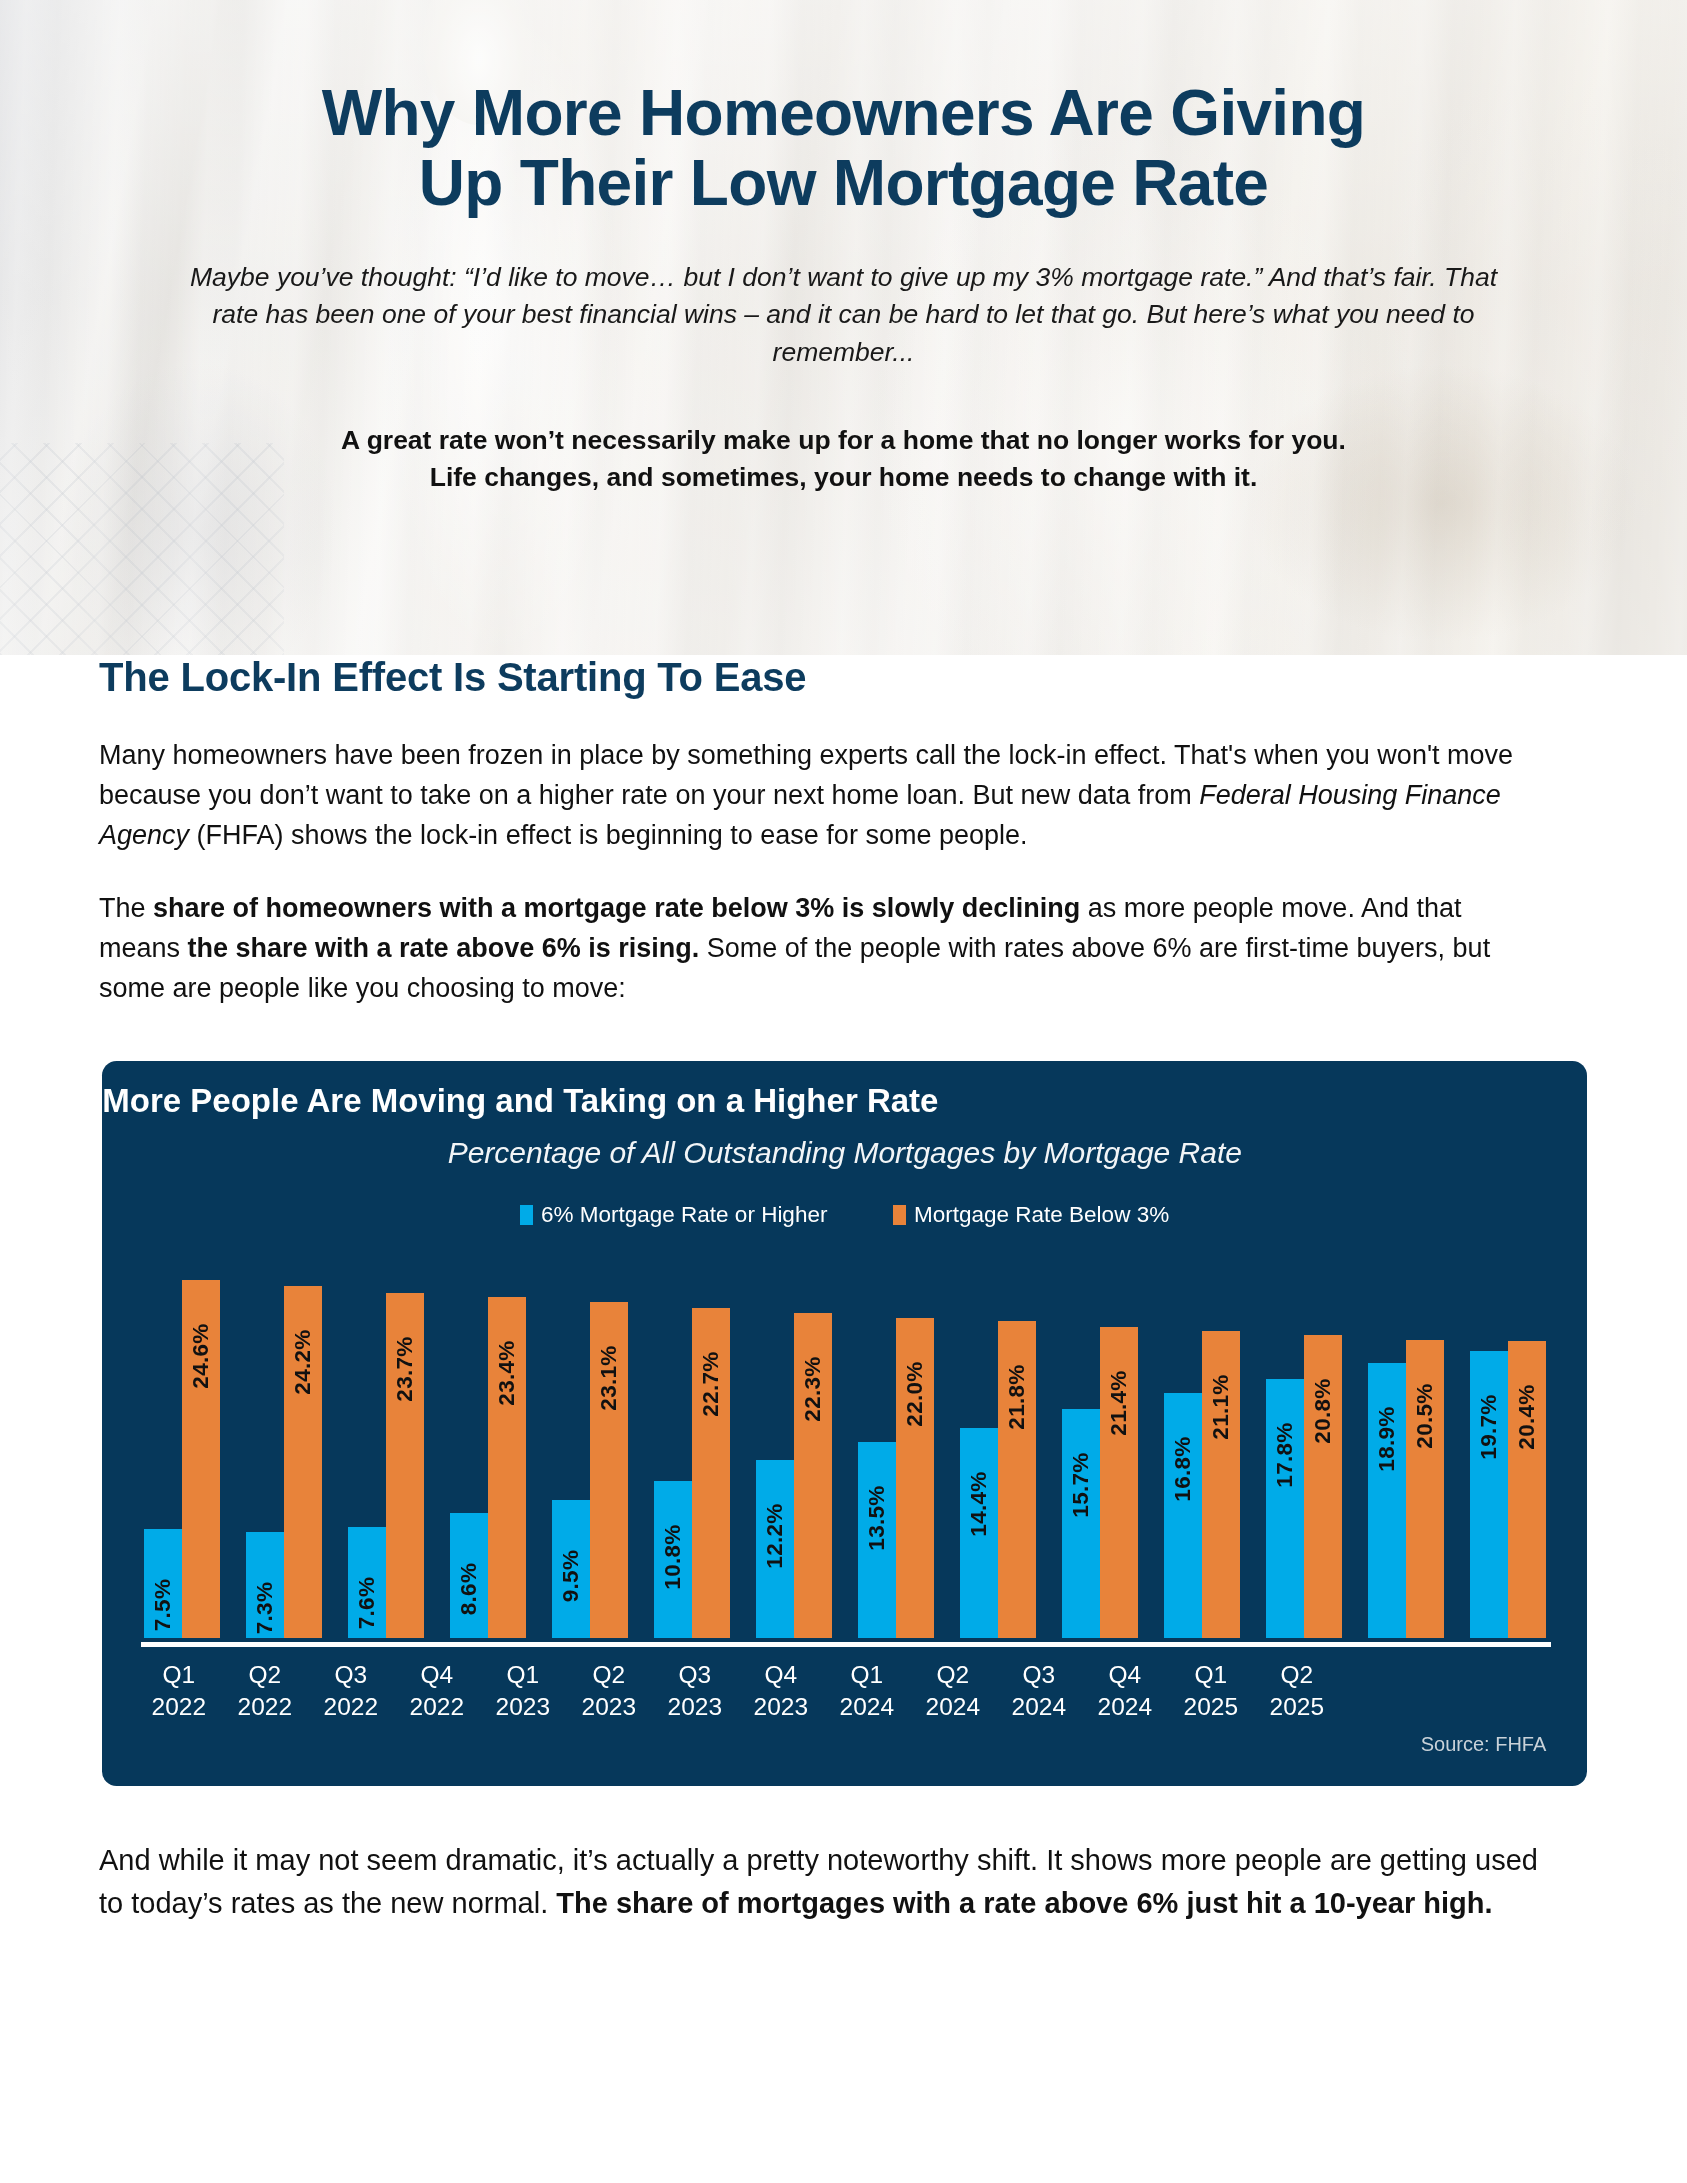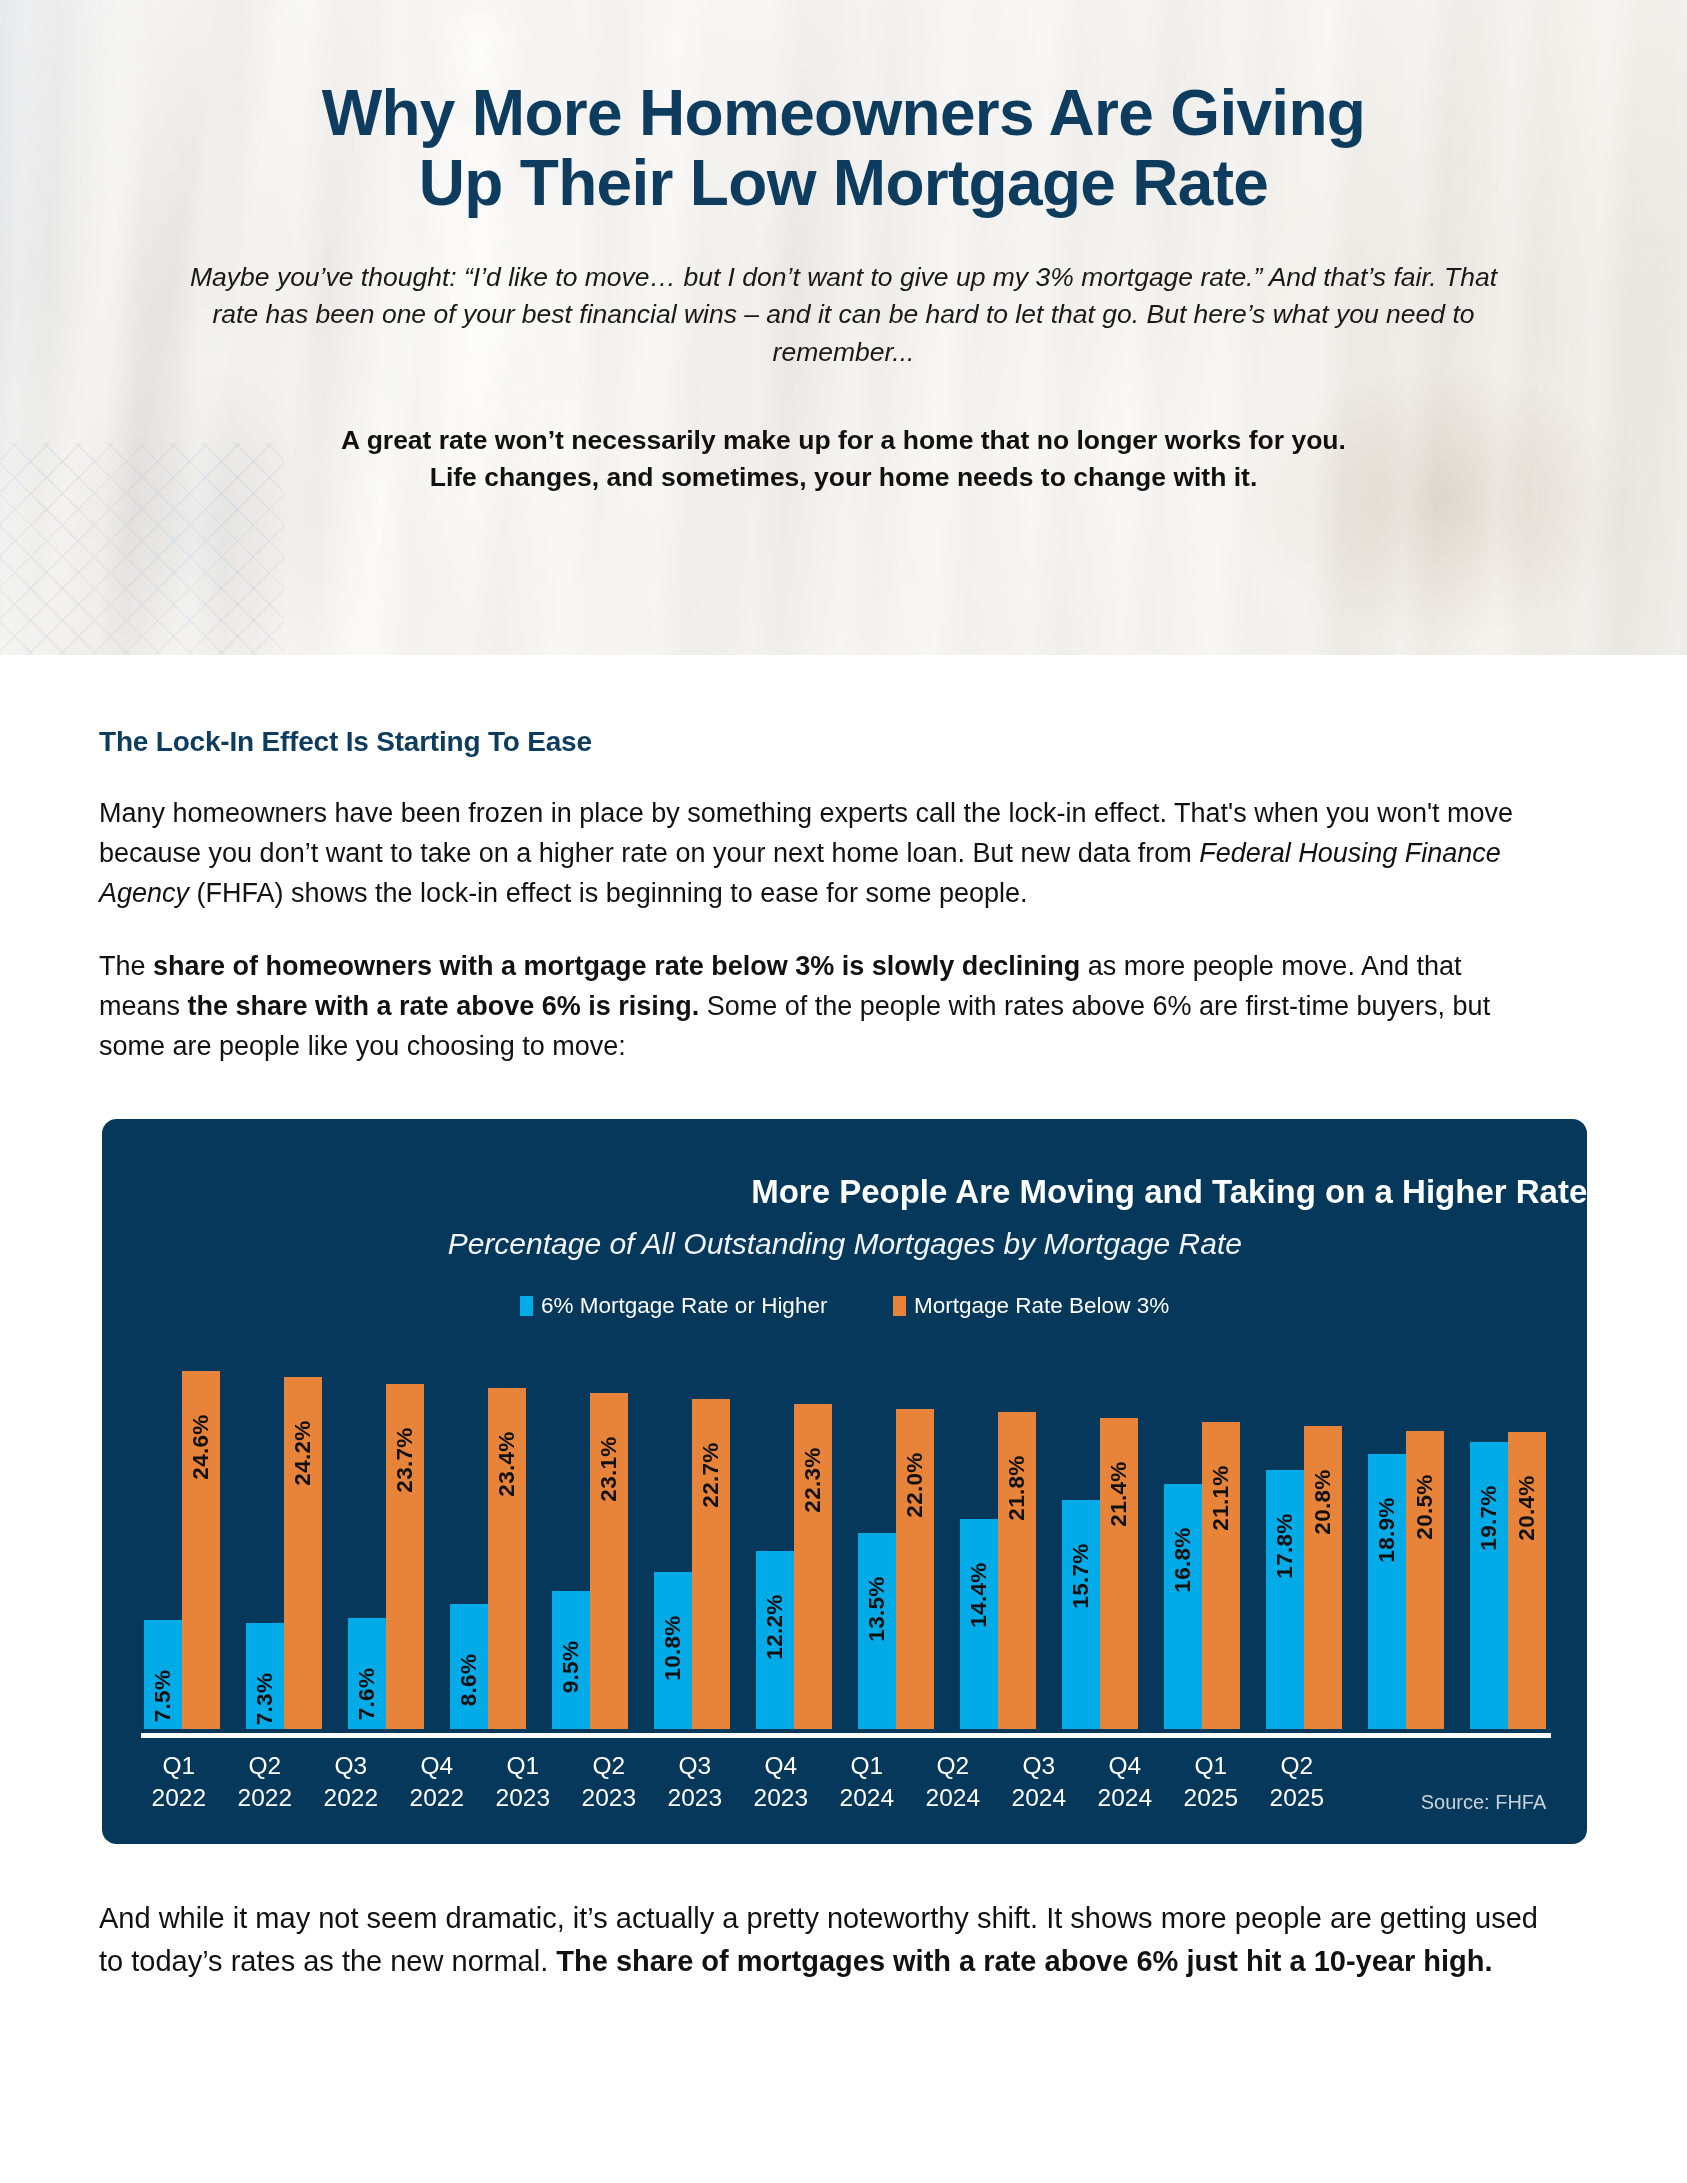--- a/index.html
+++ b/index.html
@@ -93,23 +93,22 @@
     width: 1363px;
     color: #111111;
     font-size: 26.5px;
     line-height: 1.42;
     font-weight: 700;
   }
 
   
   .body-wrap { padding: 0 99px; }
   .section-head {
-    margin-top: 71px;
     color: #0D3C5E;
-    font-size: 28px;
+    font-size: 40px;
     font-weight: 700;
     letter-spacing: -0.2px;
   }
   .para {
     margin-top: 36px;
     color: #111111;
     font-size: 27px;
     line-height: 1.48;
     max-width: 1449px;
   }
@@ -121,22 +120,22 @@
   .chart-panel {
     position: relative;
     margin: 52px 0 0 3.3px;
     width: 1485px;
     height: 725px;
     background: #06385B;
     border-radius: 14.6px;
     overflow: hidden;
   }
   .chart-title {
-    margin-top: 54px;
-    text-align: right;
+    margin-top: 21px;
+    text-align: left;
     color: #ffffff;
     font-size: 33px;
     font-weight: 700;
   }
   .chart-subtitle {
     margin-top: 16px;
     text-align: center;
     color: #f2f5f7;
     font-size: 30px;
     font-style: italic;

